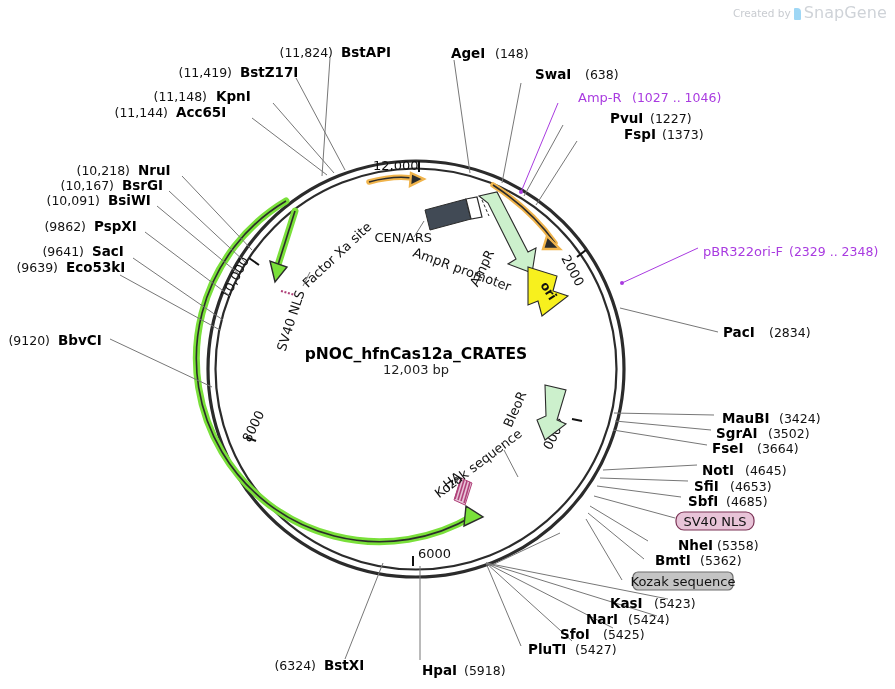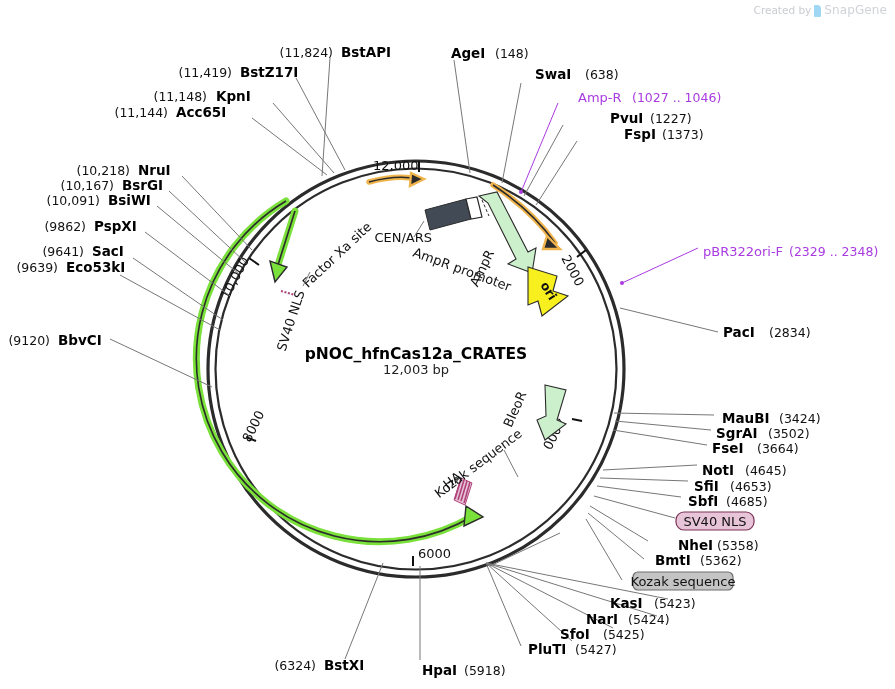--- a/index.html
+++ b/index.html
@@ -30,21 +30,21 @@
 
   
   #watermark{
     position:absolute;right:8px;top:3px;
     font-family:"DejaVu Sans","Liberation Sans",sans-serif;
     font-size:10.5px;color:#c9ccd1;
     display:flex;align-items:center;gap:3px;white-space:nowrap;
   }
   #watermark .sg-logo{display:inline-block;width:7px;height:12px;
     background:#9fd7f5;border-radius:1px 4px 1px 1px;position:relative;top:1px;}
-  #watermark .sg-name{color:#cfd3d8;font-size:12px;letter-spacing:.1px;}
+  #watermark .sg-name{color:#cfd3d8;font-size:16px;letter-spacing:.1px;}
 </style>
 </head>
 <body>
 
 <div id="stage">
 
   <div id="watermark">
     <span>Created by</span>
     <span class="sg-logo"></span>
     <span class="sg-name">SnapGene</span>

